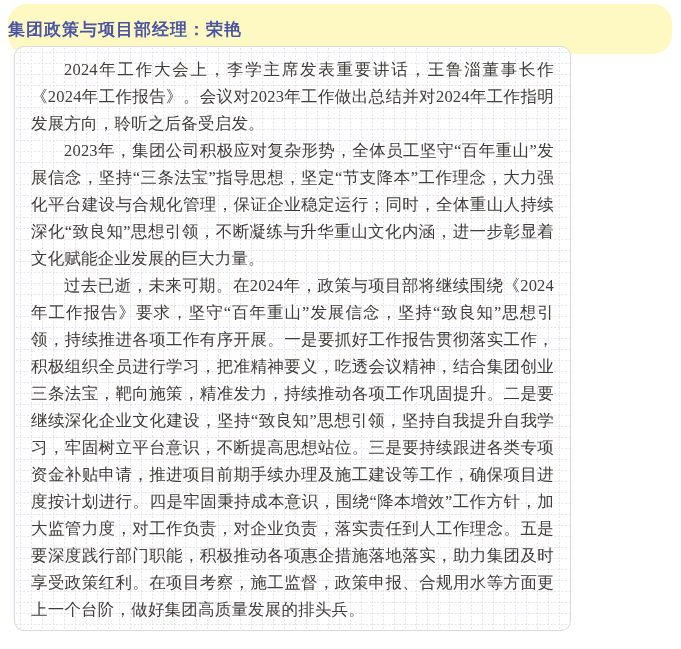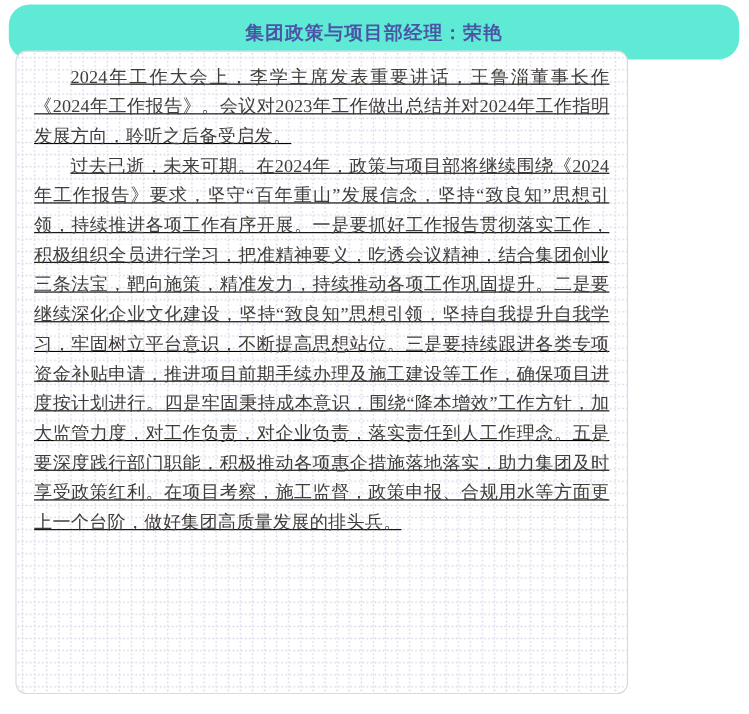--- a/index.html
+++ b/index.html
@@ -14,25 +14,25 @@
     height: 649px;
     background: #ffffff;
     overflow: hidden;
   }
   .header-bar {
     position: absolute;
     left: 8px;
     top: 4px;
     width: 664px;
     height: 50px;
-    background: #5eead4;
+    background: #fef9c3;
     border-radius: 19px;
     display: flex;
     align-items: center;
-    justify-content: center;
+    justify-content: flex-start;
   }
   .header-title {
     font-family: "Liberation Sans", sans-serif;
     font-size: 17px;
     font-weight: bold;
     color: #4a56a5;
     letter-spacing: 1px;
   }
   .content-box {
     position: absolute;
@@ -43,21 +43,20 @@
     box-sizing: border-box;
     border: 1px solid #d8d9e3;
     border-radius: 10px;
     background-color: #ffffff;
     background-image:
       radial-gradient(circle, #e2e3ee 0.8px, transparent 1px),
       radial-gradient(circle, #e2e3ee 0.8px, transparent 1px);
     background-size: 3.7px 11px, 11px 3.7px;
     padding: 9px 16px 16px 16px;
     overflow: hidden;
-    text-decoration: underline;
   }
   .article p {
     margin: 0;
     font-family: "Liberation Serif", "DejaVu Serif", serif;
     font-size: 16.5px;
     line-height: 27px;
     color: #403d3a;
     text-align: justify;
     text-indent: 2em;
     letter-spacing: 0.2px;
@@ -68,17 +67,18 @@
 
 <div class="page">
 
   <div class="header-bar">
     <span class="header-title">集团政策与项目部经理：荣艳</span>
   </div>
 
   <div class="content-box">
     <div class="article">
       <p>2024年工作大会上，李学主席发表重要讲话，王鲁淄董事长作《2024年工作报告》。会议对2023年工作做出总结并对2024年工作指明发展方向，聆听之后备受启发。</p>
+      <p>2023年，集团公司积极应对复杂形势，全体员工坚守“百年重山”发展信念，坚持“三条法宝”指导思想，坚定“节支降本”工作理念，大力强化平台建设与合规化管理，保证企业稳定运行；同时，全体重山人持续深化“致良知”思想引领，不断凝练与升华重山文化内涵，进一步彰显着文化赋能企业发展的巨大力量。</p>
       <p>过去已逝，未来可期。在2024年，政策与项目部将继续围绕《2024年工作报告》要求，坚守“百年重山”发展信念，坚持“致良知”思想引领，持续推进各项工作有序开展。一是要抓好工作报告贯彻落实工作，积极组织全员进行学习，把准精神要义，吃透会议精神，结合集团创业三条法宝，靶向施策，精准发力，持续推动各项工作巩固提升。二是要继续深化企业文化建设，坚持“致良知”思想引领，坚持自我提升自我学习，牢固树立平台意识，不断提高思想站位。三是要持续跟进各类专项资金补贴申请，推进项目前期手续办理及施工建设等工作，确保项目进度按计划进行。四是牢固秉持成本意识，围绕“降本增效”工作方针，加大监管力度，对工作负责，对企业负责，落实责任到人工作理念。五是要深度践行部门职能，积极推动各项惠企措施落地落实，助力集团及时享受政策红利。在项目考察，施工监督，政策申报、合规用水等方面更上一个台阶，做好集团高质量发展的排头兵。</p>
     </div>
   </div>
 
 </div>
 
 </body></html>

